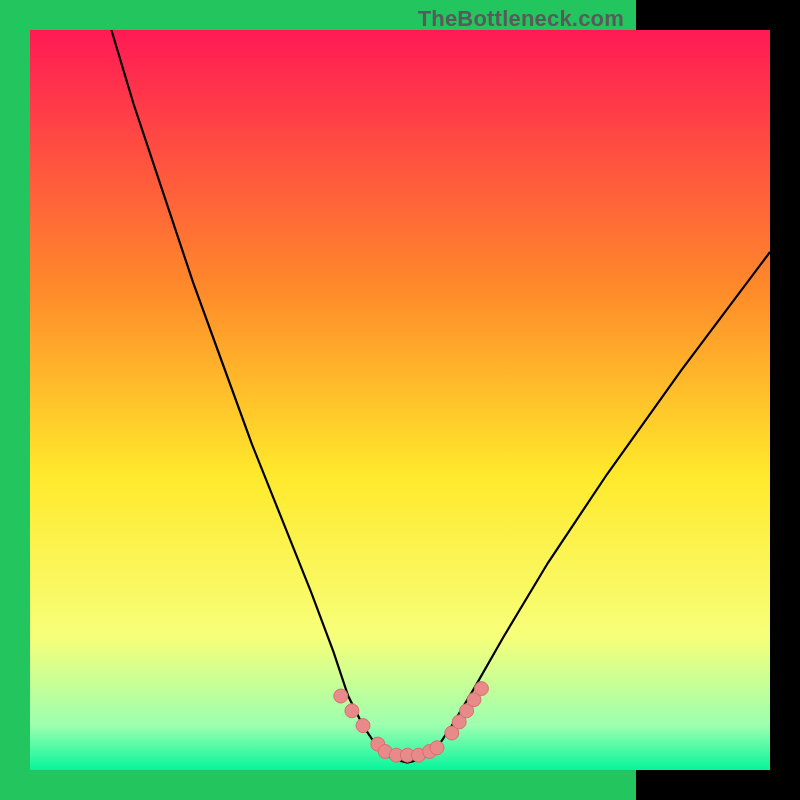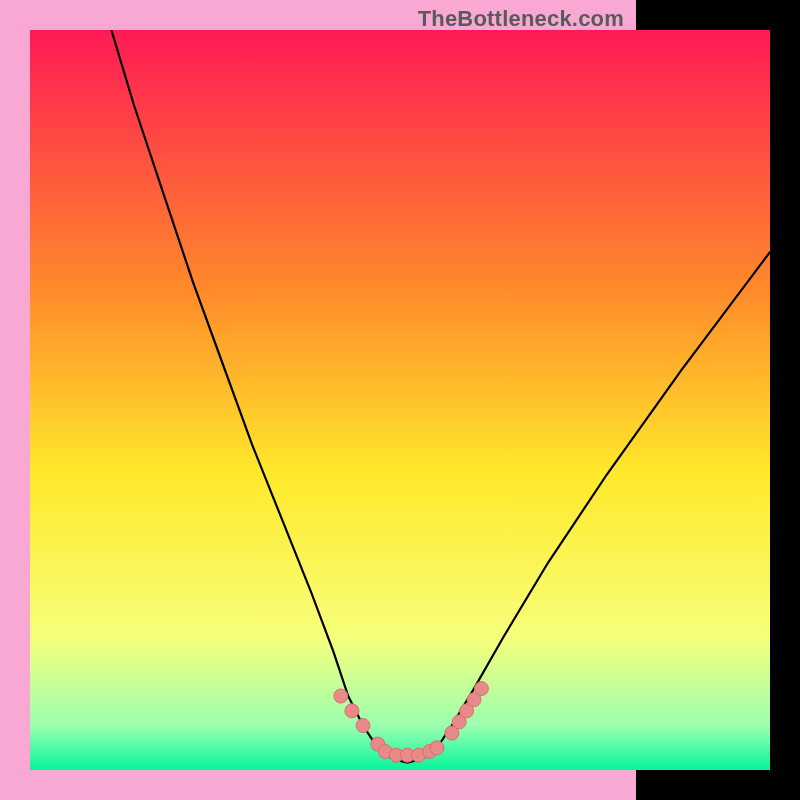--- a/index.html
+++ b/index.html
@@ -1,21 +1,21 @@
 <!DOCTYPE html>
 <html><head>
 <meta charset="utf-8">
 <style>
   * { margin: 0; padding: 0; box-sizing: border-box; }
   html, body { width: 800px; height: 800px; overflow: hidden; background: #000; }
   .frame {
     position: relative;
     width: 636px;
     height: 800px;
-    background: #f9a8d4;
+    background: #22c55e;
   }
   .watermark {
     position: absolute;
     top: 6px;
     right: 12px;
     font-family: Arial, Helvetica, sans-serif;
     font-size: 22px;
     font-weight: bold;
     color: #5a5a5a;
     letter-spacing: 0.2px;

